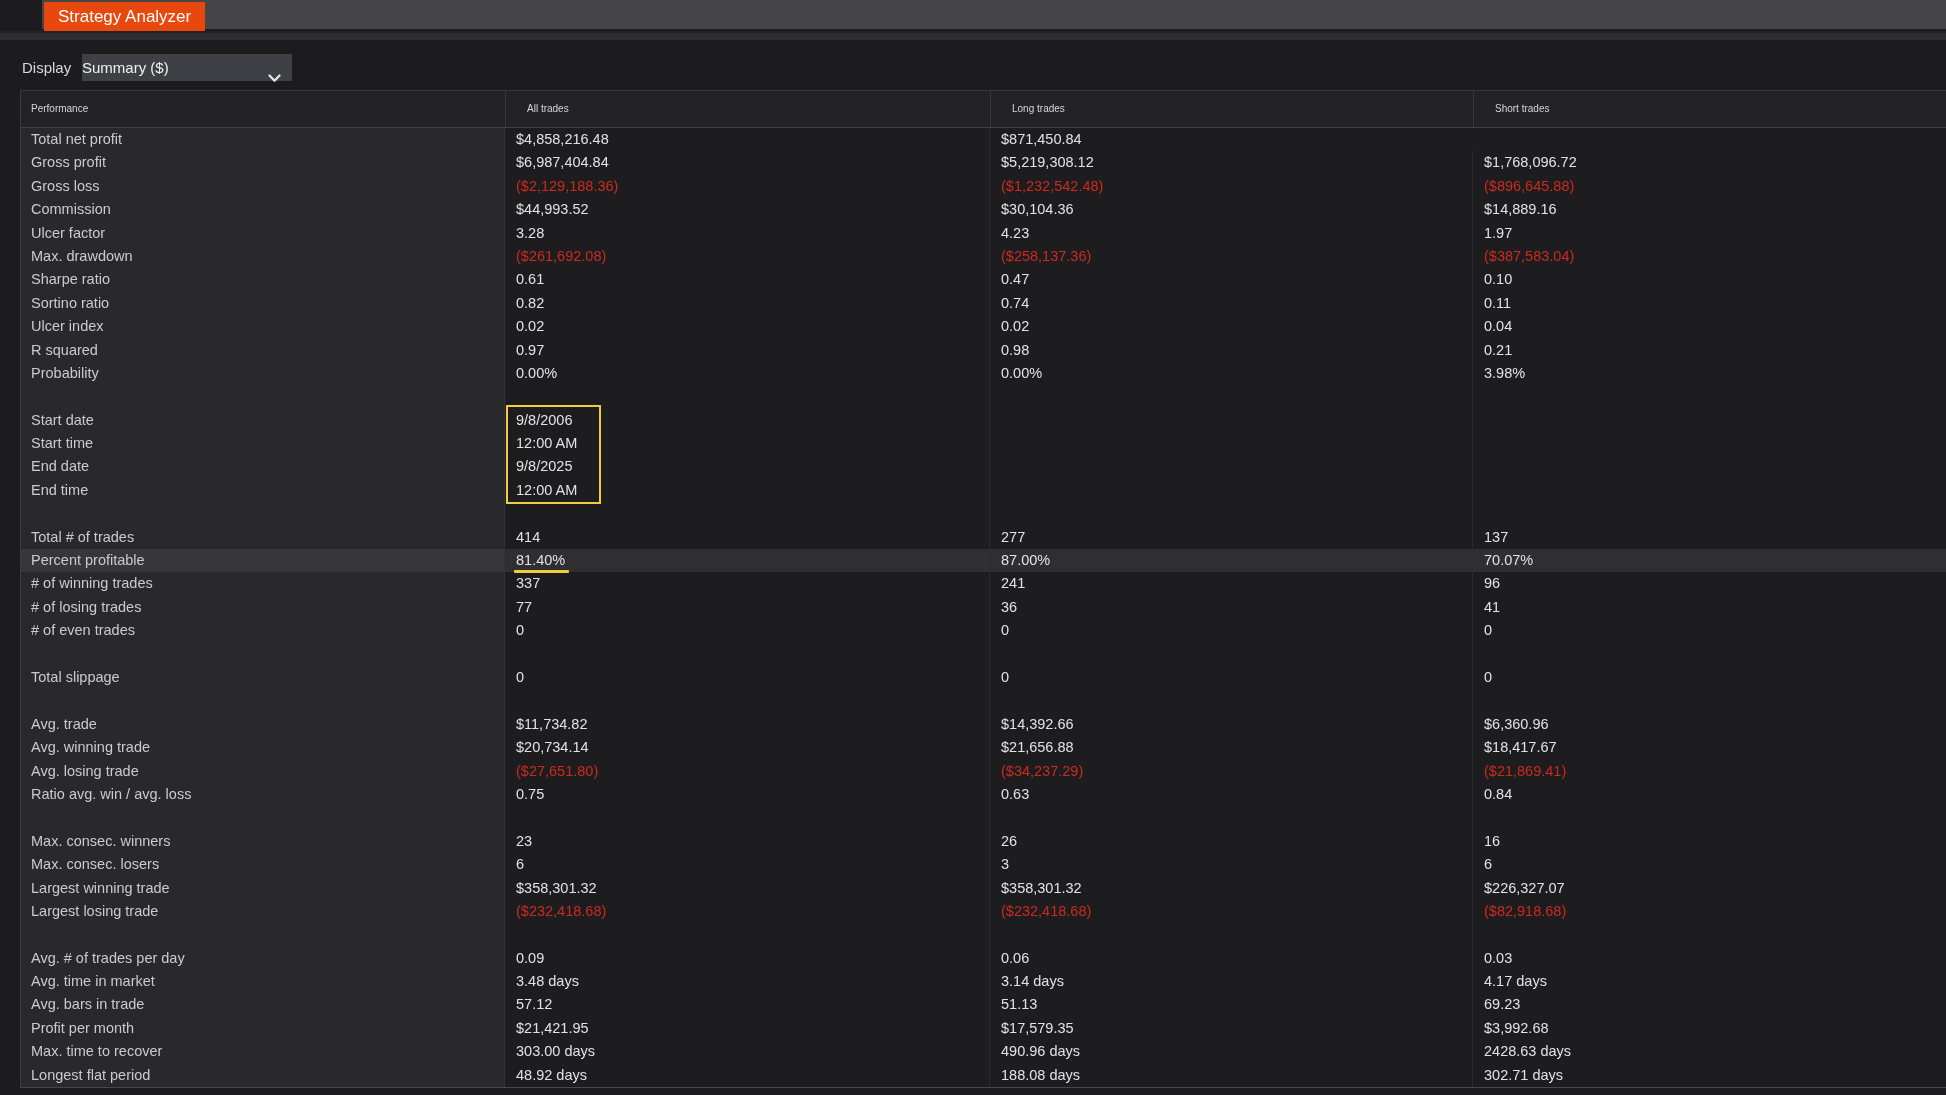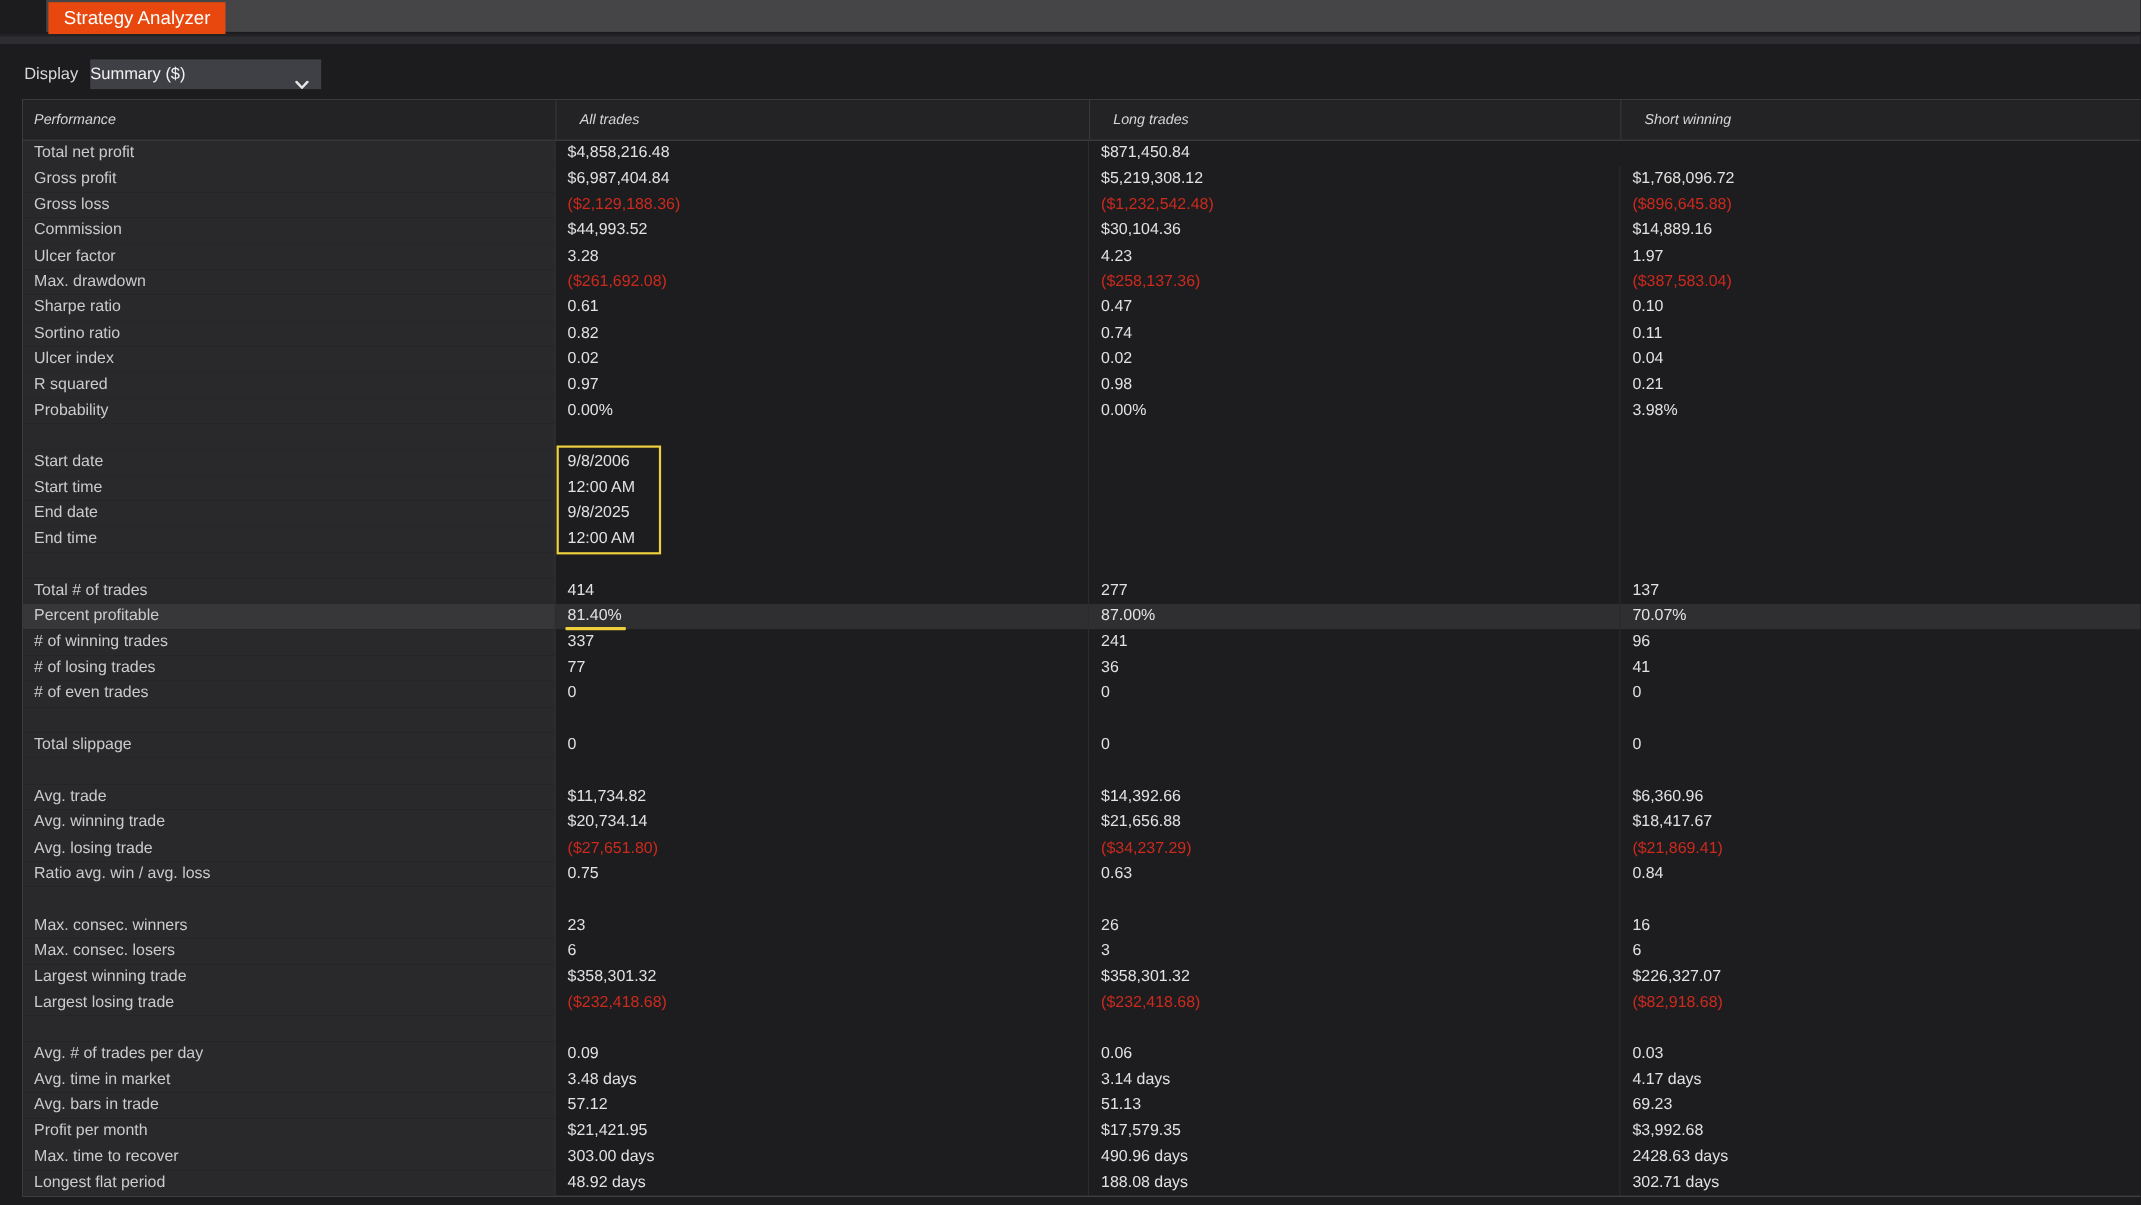--- a/index.html
+++ b/index.html
@@ -51,22 +51,22 @@
     border-top:1px solid #3a3a3d;
     border-bottom:1px solid #48484c;
     background:#1d1d1f;
   }
   .thead {
     display:grid; grid-template-columns:484px 485px 483px 1fr;
     height:37px; background:#232326;
     border-bottom:1px solid #414144;
   }
   .thead .hcell {
-    color:#d6d6d6; font-size:13px; line-height:36px;
-    padding-left:10px; white-space:nowrap;font-style:italic;
+    color:#d6d6d6; font-size:10px; line-height:36px;
+    padding-left:10px; white-space:nowrap;
   }
   .thead .hcell.val { padding-left:21px; border-left:1px solid #38383b; }
 
   .tbody { position:relative; }
   .row {
     display:grid; grid-template-columns:484px 485px 483px 1fr;
     height:23.4px;
   }
   .cell {
     font-size:14.5px; line-height:23.4px; white-space:nowrap; overflow:hidden;
@@ -114,21 +114,21 @@
         <path d="M1.5 1.5 L6.5 6.8 L11.5 1.5" stroke="#e8e8e8" stroke-width="2.2" fill="none" stroke-linecap="round" stroke-linejoin="round"></path>
       </svg>
   </span>
 </div>
 
 <div class="table">
   <div class="thead">
     <div class="hcell">Performance</div>
     <div class="hcell val">All trades</div>
     <div class="hcell val">Long trades</div>
-    <div class="hcell val">Short winning</div>
+    <div class="hcell val">Short trades</div>
   </div>
   <div class="tbody">
       <div class="row">
         <div class="cell label">Total net profit</div>
         <div class="cell val">$4,858,216.48</div>
         <div class="cell val">$871,450.84</div>
       </div>
       <div class="row">
         <div class="cell label">Gross profit</div>
         <div class="cell val">$6,987,404.84</div>

